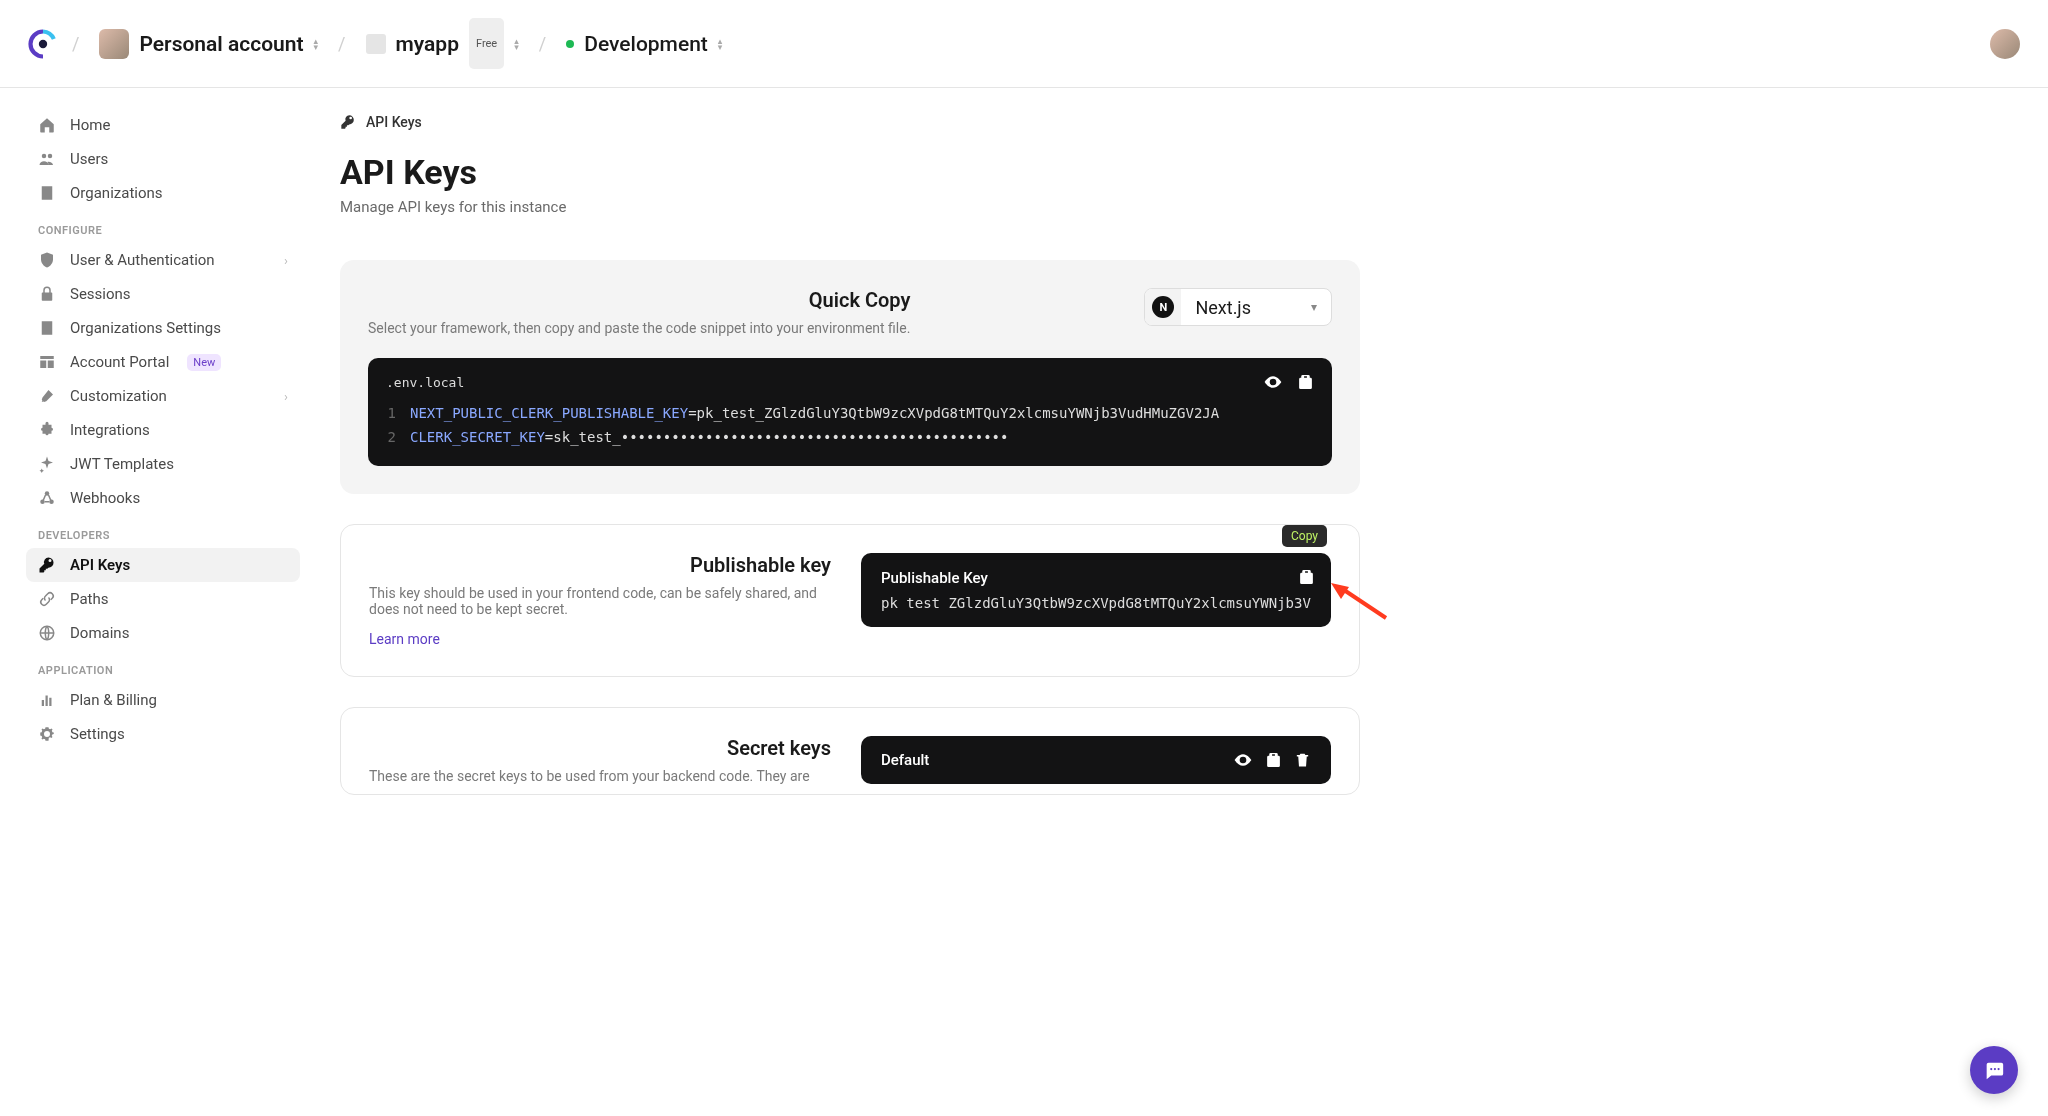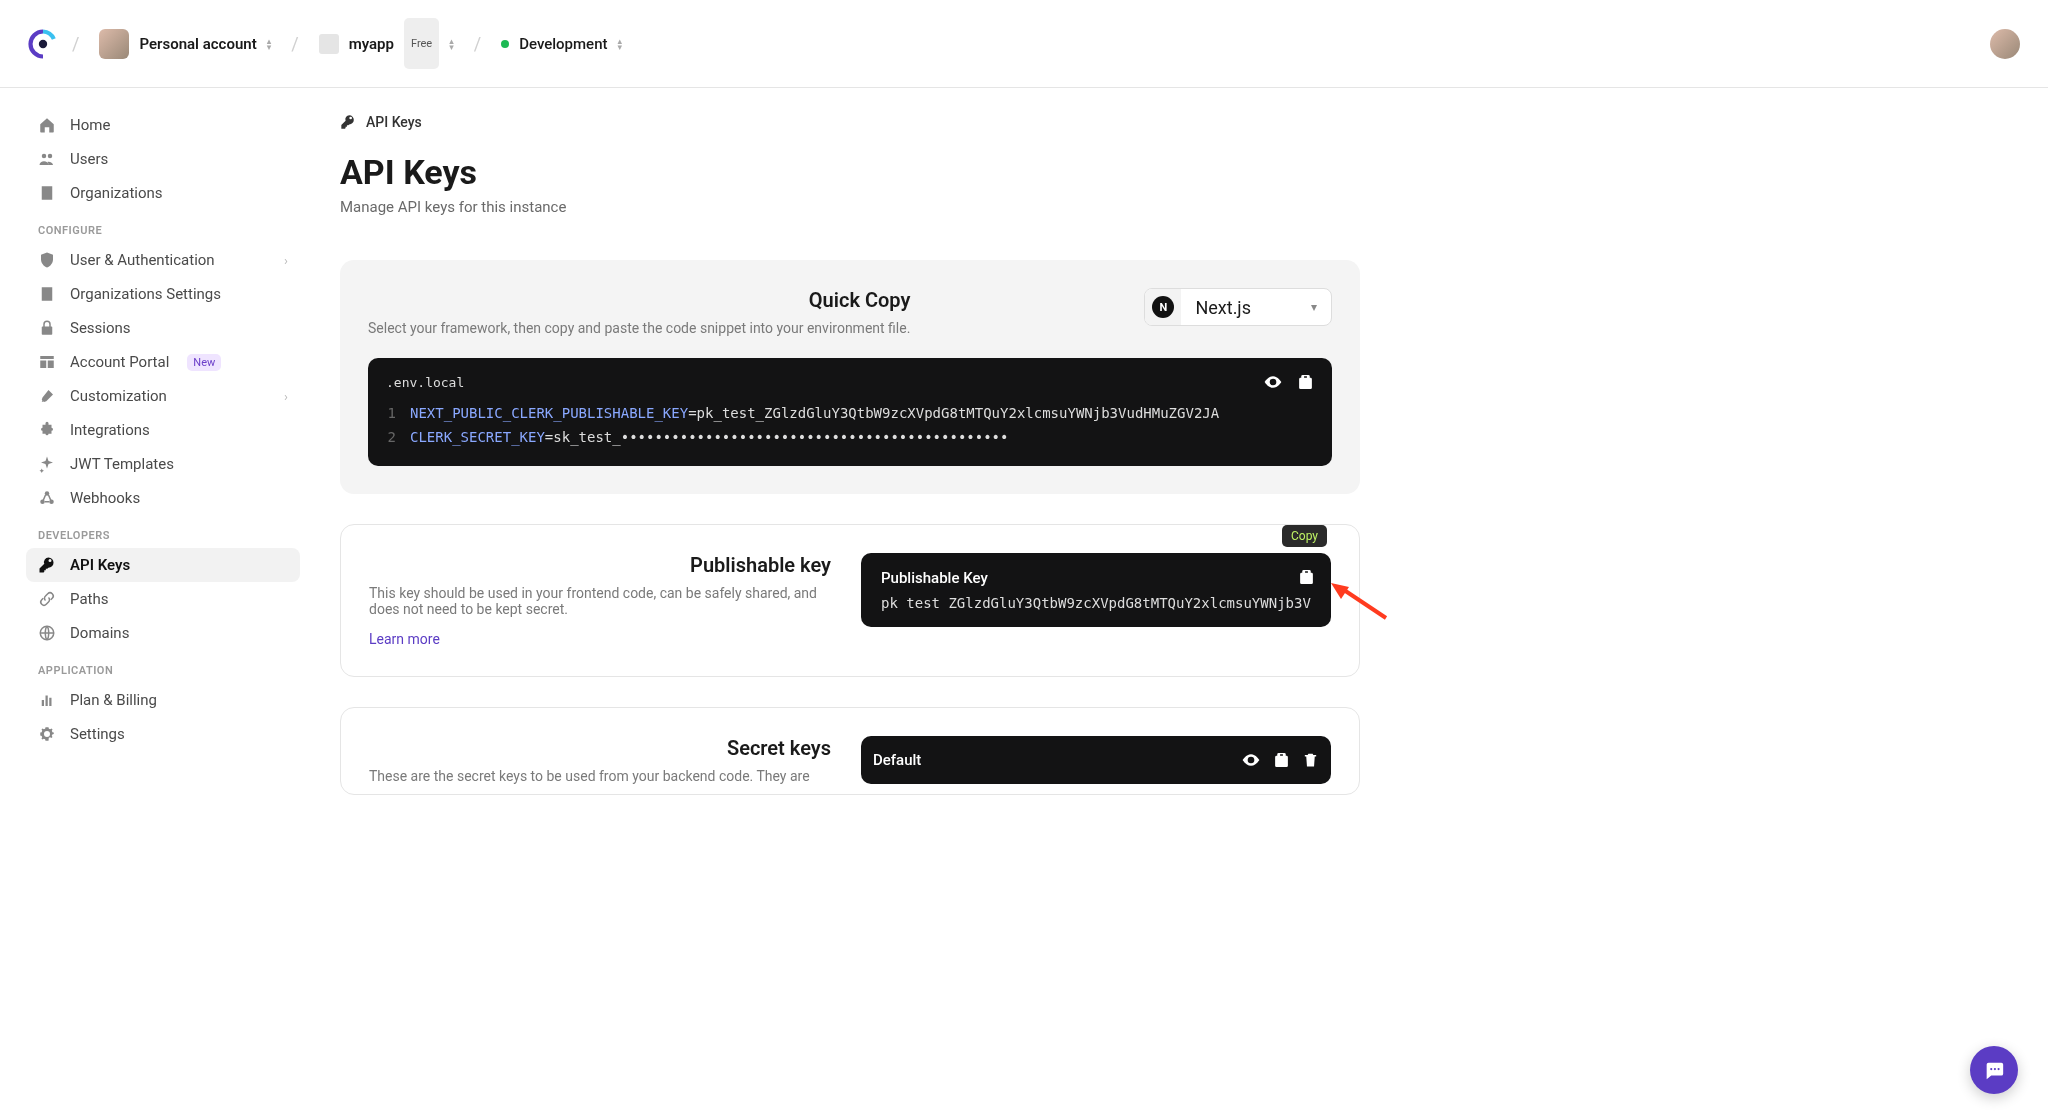--- a/index.html
+++ b/index.html
@@ -4,21 +4,21 @@
 <style>
 * { margin: 0; padding: 0; box-sizing: border-box; }
 body { font-family: -apple-system, BlinkMacSystemFont, "Segoe UI", Roboto, sans-serif; color: #1a1a1a; background: #fff; overflow-x: hidden; }
 
 .topbar { display: flex; align-items: center; justify-content: space-between; padding: 14px 28px; border-bottom: 1px solid #e5e5e5; }
 .topbar-left { display: flex; align-items: center; gap: 14px; }
 .logo { width: 30px; height: 30px; }
 .bc-sep { color: #d0d0d0; font-size: 18px; }
 .bc-seg { display: flex; align-items: center; gap: 10px; padding: 4px 6px; border-radius: 6px; }
 .avatar-sm { width: 30px; height: 30px; border-radius: 6px; background: linear-gradient(135deg,#dba,#987); }
-.bc-label { font-weight: 600; font-size: 15px; }
+.bc-label { font-weight: 600; font-size: 21px; }
 .chev-updown { color: #aaa; display: flex; flex-direction: column; line-height: 6px; font-size: 9px; }
 .app-icon { width: 20px; height: 20px; background: #e5e5e5; border-radius: 3px; display:inline-block; }
 .badge { font-size: 11px; background: #eee; padding: 19px 7px; border-radius: 5px; color: #555; }
 .dot-green { width: 8px; height: 8px; background: #1db954; border-radius: 50%; display:inline-block; }
 .topbar-avatar { width: 30px; height: 30px; border-radius: 50%; background: linear-gradient(135deg,#dba,#987); }
 
 .layout { display: flex; }
 .sidebar { width: 310px; padding: 20px 10px 30px 26px; flex-shrink: 0; }
 .nav-heading { font-size: 11px; font-weight: 600; color: #9a9a9a; letter-spacing: 0.5px; padding: 14px 12px 6px; }
 .nav-item { display: flex; align-items: center; gap: 14px; padding: 8px 12px; border-radius: 8px; color: #4a4a4a; font-size: 15px; cursor: pointer; position: relative; }
@@ -144,32 +144,32 @@
             <svg width="18" height="18" viewBox="0 0 24 24" fill="currentColor">
               <path d="M12 2l8 3v6c0 5-3.5 9.5-8 11-4.5-1.5-8-6-8-11V5l8-3z"></path>
             </svg>
           </span>
           <span>User &amp; Authentication</span>
           <span class="nav-chevron">›</span>
         </div>
         <div class="nav-item">
           <span class="icon">
             <svg width="18" height="18" viewBox="0 0 24 24" fill="currentColor">
+              <path d="M7 10V7a5 5 0 0 1 10 0v3h1a1 1 0 0 1 1 1v9a1 1 0 0 1-1 1H6a1 1 0 0 1-1-1v-9a1 1 0 0 1 1-1h1zm2 0h6V7a3 3 0 0 0-6 0v3z"></path>
+            </svg>
+          </span>
+          <span>Sessions</span>
+        </div>
+        <div class="nav-item">
+          <span class="icon">
+            <svg width="18" height="18" viewBox="0 0 24 24" fill="currentColor">
               <path d="M5 3h14v18H5V3zm3 3h2v2H8V6zm0 4h2v2H8v-2zm0 4h2v2H8v-2zm6-8h2v2h-2V6zm0 4h2v2h-2v-2zm0 4h2v2h-2v-2z"></path>
             </svg>
           </span>
           <span>Organizations Settings</span>
-        </div>
-        <div class="nav-item">
-          <span class="icon">
-            <svg width="18" height="18" viewBox="0 0 24 24" fill="currentColor">
-              <path d="M7 10V7a5 5 0 0 1 10 0v3h1a1 1 0 0 1 1 1v9a1 1 0 0 1-1 1H6a1 1 0 0 1-1-1v-9a1 1 0 0 1 1-1h1zm2 0h6V7a3 3 0 0 0-6 0v3z"></path>
-            </svg>
-          </span>
-          <span>Sessions</span>
         </div>
         <div class="nav-item">
           <span class="icon">
             <svg width="18" height="18" viewBox="0 0 24 24" fill="currentColor">
               <path d="M3 4h18v4H3V4zm0 6h8v10H3V10zm10 0h8v10h-8V10z"></path>
             </svg>
           </span>
           <span>Account Portal</span>
           <span class="nav-badge">New</span>
         </div>
@@ -330,21 +330,21 @@
         </div>
       </div>
     </div>
 
     <div class="card-white" style="padding-bottom:10px;">
       <div class="pubkey-row">
         <div class="pubkey-left">
           <div class="card-title">Secret keys</div>
           <div class="card-desc">These are the secret keys to be used from your backend code. They are</div>
         </div>
-        <div class="pubkey-box" style="padding:14px 12px;">
+        <div class="pubkey-box" style="padding:14px 20px;">
           <div style="display:flex; justify-content:space-between; align-items:center;">
             <div class="pubkey-title">Default</div>
             <div style="display:flex; gap:12px;">
               <svg width="20" height="20" viewBox="0 0 24 24">
                   <path fill="#fff" d="M12 5C6 5 2 12 2 12s4 7 10 7 10-7 10-7-4-7-10-7zm0 11a4 4 0 1 1 0-8 4 4 0 0 1 0 8z"></path>
                   <circle cx="12" cy="12" r="2" fill="#131314"></circle>
                 </svg>
               <svg width="17" height="20" viewBox="0 0 24 24">
                   <path fill="#fff" d="M16 2H8a2 2 0 0 0-2 2v2H5a2 2 0 0 0-2 2v12a2 2 0 0 0 2 2h14a2 2 0 0 0 2-2V8a2 2 0 0 0-2-2h-1V4a2 2 0 0 0-2-2zm-6 2h4v2h-4V4z"></path>
                 </svg>

